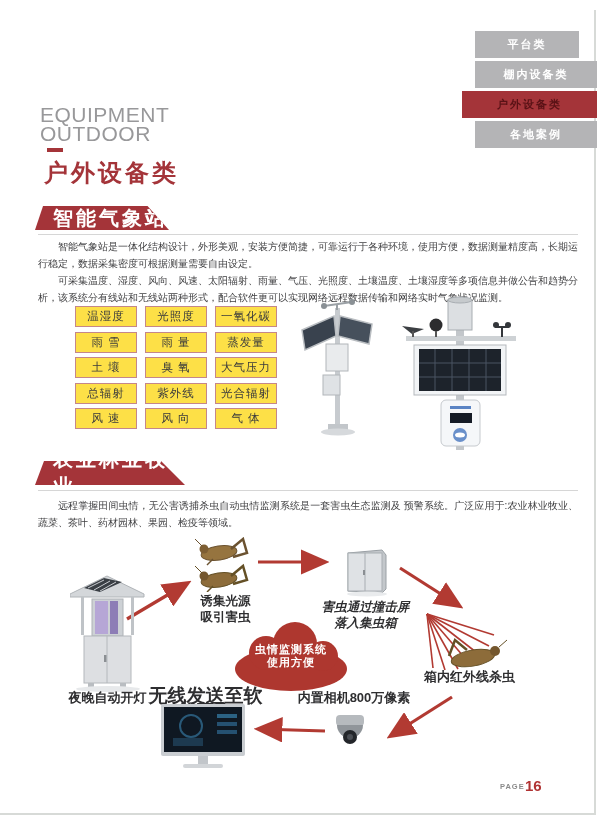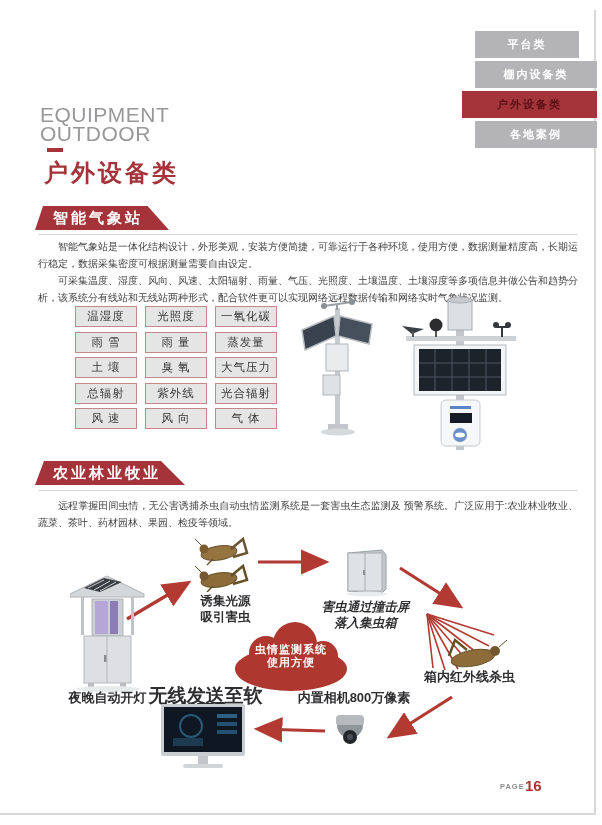--- a/index.html
+++ b/index.html
@@ -28,38 +28,38 @@
   .tab.t1{left:475px;top:61px;width:122px;}
   .tab.t2{left:462px;top:91px;width:135px;background:var(--accent);color:var(--accent-dark);}
   .tab.t3{left:475px;top:121px;width:122px;}
 
   
   .eyebrow{left:40px;top:105px;font-size:21px;line-height:19px;color:var(--muted);letter-spacing:0.5px;}
   .dash{left:47px;top:148px;width:16px;height:4px;background:var(--accent);}
   .page-title{left:44px;top:157px;font-size:24px;font-weight:bold;color:var(--accent);letter-spacing:3px;}
 
   
-  .banner{height:24px;background:var(--accent);color:#fff;font-weight:bold;font-size:15px;
+  .banner{height:24px;background:var(--accent);color:#fff;font-weight:bold;font-size:20px;
           letter-spacing:3px;display:flex;align-items:center;padding-left:18px;
           clip-path:polygon(6% 0,84% 0,100% 100%,0 100%);}
   .banner1{left:35px;top:206px;width:134px;}
   .banner2{left:35px;top:461px;width:150px;}
   .rule{height:1px;background:var(--line);left:38px;width:540px;}
   .rule1{top:234px;} .rule2{top:490px;}
 
   
   .paras{left:38px;width:540px;font-size:10px;line-height:17px;text-align:justify;color:var(--text);}
   .paras p{text-indent:2em;}
   .paras.p-weather{top:238px;}
   .paras.p-insect{top:497px;}
 
   
   .sensor-grid{left:75px;top:306px;display:grid;grid-template-columns:repeat(3,62px);
                grid-auto-rows:21px;column-gap:8px;row-gap:4.5px;}
-  .sensor-cell{border:1px solid var(--btn-border);background:#e5e5e5;display:flex;align-items:center;
+  .sensor-cell{border:1px solid var(--btn-border);background:#fde047;display:flex;align-items:center;
                justify-content:center;font-size:11.5px;letter-spacing:1px;color:#3a3a3c;}
 
   
   .diagram{left:0;top:535px;width:602px;height:255px;}
   .dlabel{position:absolute;font-weight:bold;font-size:12.5px;line-height:16px;color:#2e2e30;text-align:center;}
   .cloud-wrap{position:absolute;left:233px;top:84px;width:116px;height:74px;}
   .cloud-text{position:absolute;left:0;top:24px;width:100%;text-align:center;color:#fff;
               font-weight:bold;font-size:11px;line-height:13px;letter-spacing:1px;}
 
   

